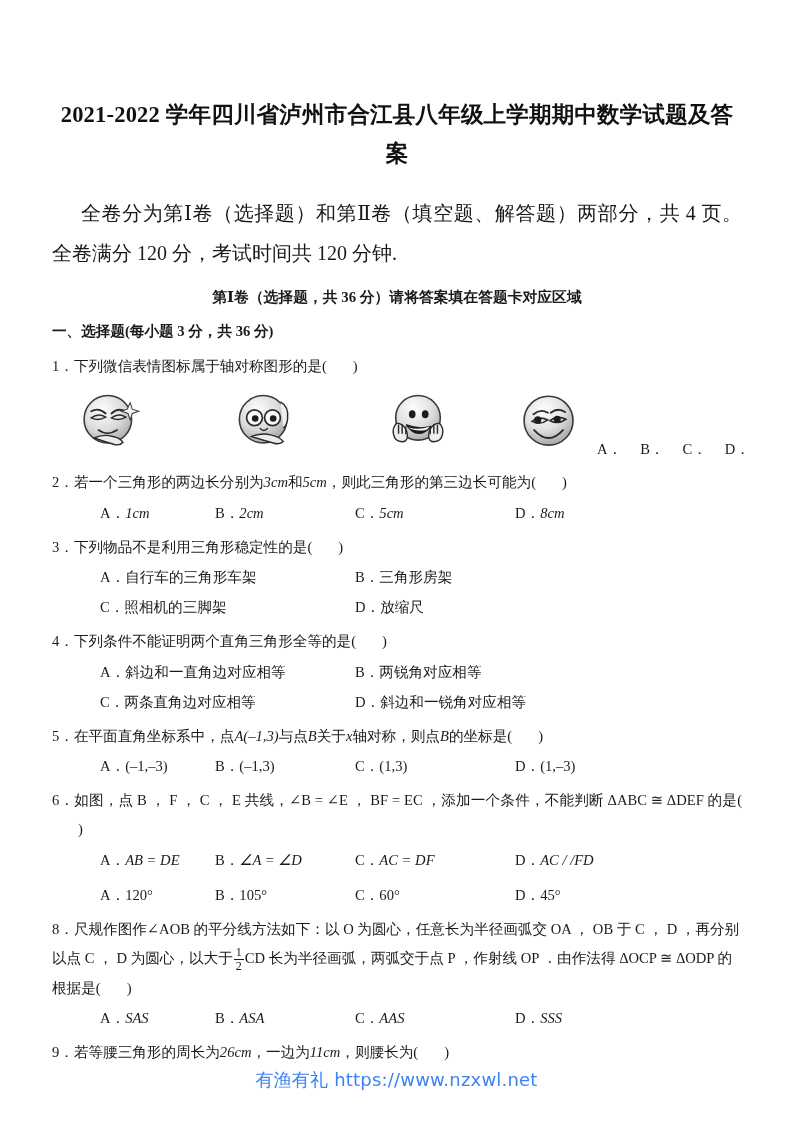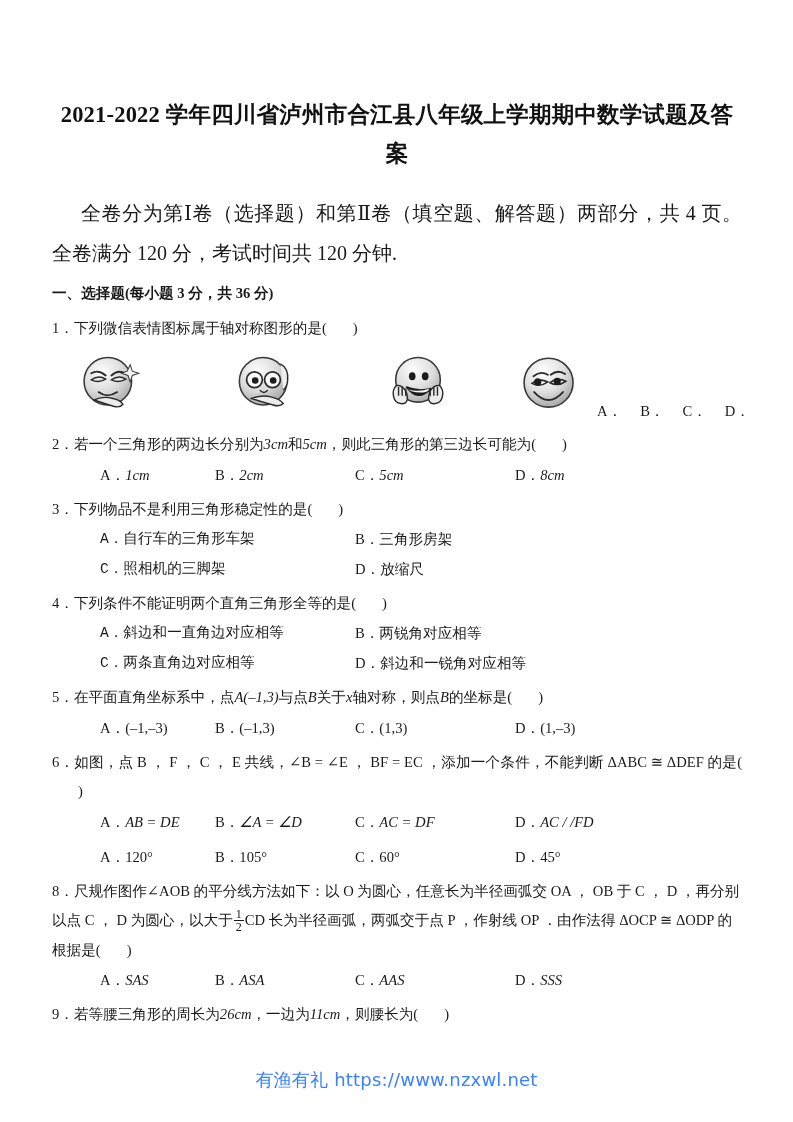--- a/index.html
+++ b/index.html
@@ -91,21 +91,21 @@
     position: absolute;
     font-size: 14.6px;
     white-space: nowrap;
     line-height: 30px;
   }
   .opt-4 .o1 { left: 48px; }
   .opt-4 .o2 { left: 163px; }
   .opt-4 .o3 { left: 303px; }
   .opt-4 .o4 { left: 463px; }
 
-  .opt-2 .o1 { left: 48px; font-family: Liberation Mono, monospace; }
+  .opt-2 .o1 { left: 48px; }
   .opt-2 .o2 { left: 303px; }
 
   .mi { font-style: italic; font-family: "Liberation Serif", serif; }
 
   
   .emoji-row {
     position: relative;
     height: 76px;
     margin-top: 6px;
     margin-bottom: 2px;
@@ -161,20 +161,21 @@
 </head>
 <body>
 
 <div class="page">
   <div class="content">
 
     <div class="doc-title">2021-2022 学年四川省泸州市合江县八年级上学期期中数学试题及答案</div>
 
     <div class="intro">全卷分为第Ⅰ卷（选择题）和第Ⅱ卷（填空题、解答题）两部分，共 4 页。全卷满分 120 分，考试时间共 120 分钟.</div>
 
+    <div class="section-banner">第Ⅰ卷（选择题，共 36 分）请将答案填在答题卡对应区域</div>
 
     <div class="part-heading">一、选择题(每小题 3 分，共 36 分)</div>
 
     <div class="question">
       <span class="q-stem"><span>1．下列微信表情图标属于轴对称图形的是(</span><span class="paren-gap"></span><span>)</span></span>
       <div class="emoji-row">
 
         <div class="emoji e1">
           <svg viewBox="0 0 100 100">
             <defs>

